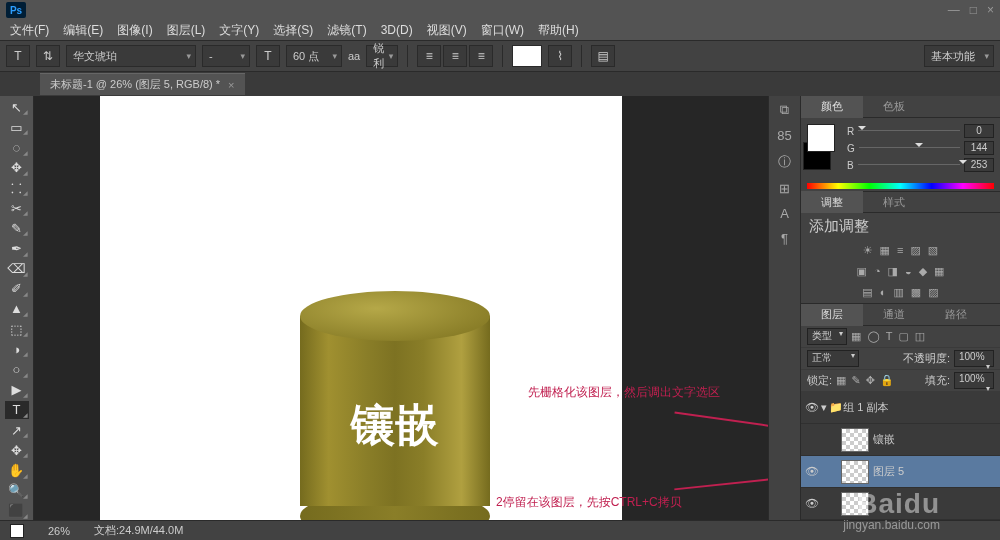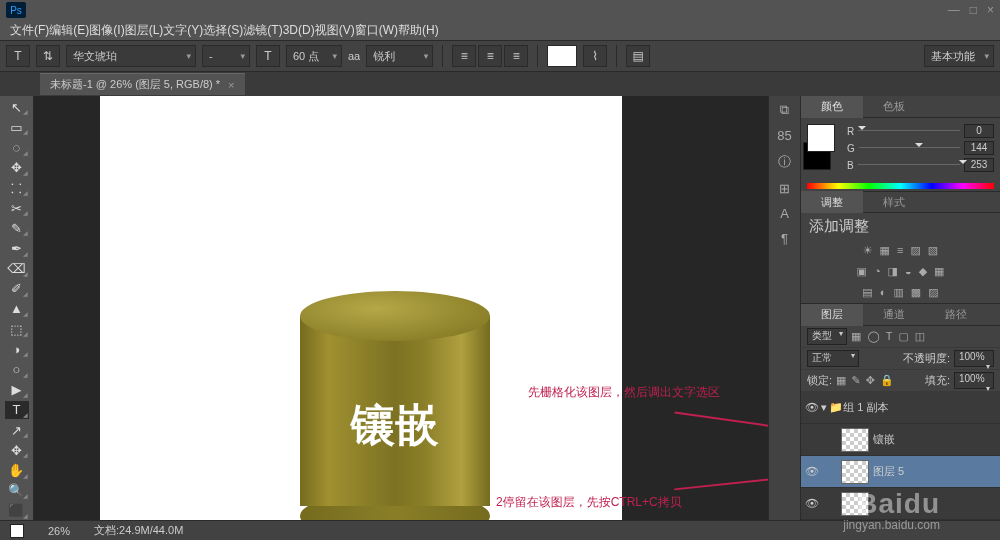--- a/index.html
+++ b/index.html
@@ -1,20 +1,20 @@
 <!DOCTYPE html>
 <html><head>
 <meta charset="utf-8">
 <style>
 *{margin:0;padding:0;box-sizing:border-box;font-family:"Microsoft YaHei",sans-serif;-webkit-font-smoothing:antialiased}
 body{width:1000px;height:540px;background:#535353;color:#ccc;font-size:11px;overflow:hidden;position:relative}
 .titlebar{height:20px;background:#535353;display:flex;align-items:center;padding:0 6px}
-.titlebar .ps{width:20px;height:16px;background:#001e36;color:#2c9eff;font-size:10px;font-weight:normal;display:flex;align-items:center;justify-content:center;border-radius:2px}
+.titlebar .ps{width:20px;height:16px;background:#001e36;color:#2c9eff;font-size:10px;font-weight:bold;display:flex;align-items:center;justify-content:center;border-radius:2px}
 .winbtns{margin-left:auto;display:flex;gap:10px;color:#999;font-size:12px}
-.menubar{height:20px;display:flex;align-items:center;padding:0 10px;font-size:12px;color:#ddd;background:#535353}
+.menubar{height:20px;display:flex;align-items:center;gap:14px;padding:0 10px;font-size:12px;color:#ddd;background:#535353}
 .optbar{height:32px;background:#424242;border-top:1px solid #2a2a2a;border-bottom:1px solid #2a2a2a;display:flex;align-items:center;padding:0 6px;gap:6px}
 .tbtn{width:24px;height:22px;background:#3a3a3a;border:1px solid #2a2a2a;display:flex;align-items:center;justify-content:center;font-size:12px}
 .osel{height:22px;background:#3a3a3a;border:1px solid #2a2a2a;padding:0 12px 0 6px;display:flex;align-items:center;font-size:11px;position:relative}
 .osel:after{content:"▾";position:absolute;right:4px;font-size:9px;color:#999}
 .isep{width:1px;height:22px;background:#2a2a2a;margin:0 3px}
 .igroup{display:flex;gap:2px}
 .optbar .right{margin-left:auto}
 .tabbar{height:24px;background:#3a3a3a;display:flex;align-items:center;padding-left:40px}
 .tab{background:#535353;height:22px;padding:0 10px;display:flex;align-items:center;font-size:11px;border-top:1px solid #666}
 .tab .x{margin-left:8px;color:#999}
@@ -92,21 +92,21 @@
 </div>
 
 <div class="optbar">
   <div class="tbtn">T</div>
   <div class="tbtn">⇅</div>
   <div class="osel" style="width:130px">华文琥珀</div>
   <div class="osel" style="width:48px">-</div>
   <div class="tbtn">T</div>
   <div class="osel" style="width:56px">60 点</div>
   <span>aa</span>
-  <div class="osel" style="width:67px">锐利</div>
+  <div class="osel" style="width:32px">锐利</div>
   <div class="isep"></div>
   <div class="igroup">
     <div class="tbtn">≡</div>
     <div class="tbtn">≡</div>
     <div class="tbtn">≡</div>
   </div>
   <div class="isep"></div>
   <div class="tbtn" style="background:#fff;width:30px"></div>
   <div class="tbtn">⌇</div>
   <div class="isep"></div>

